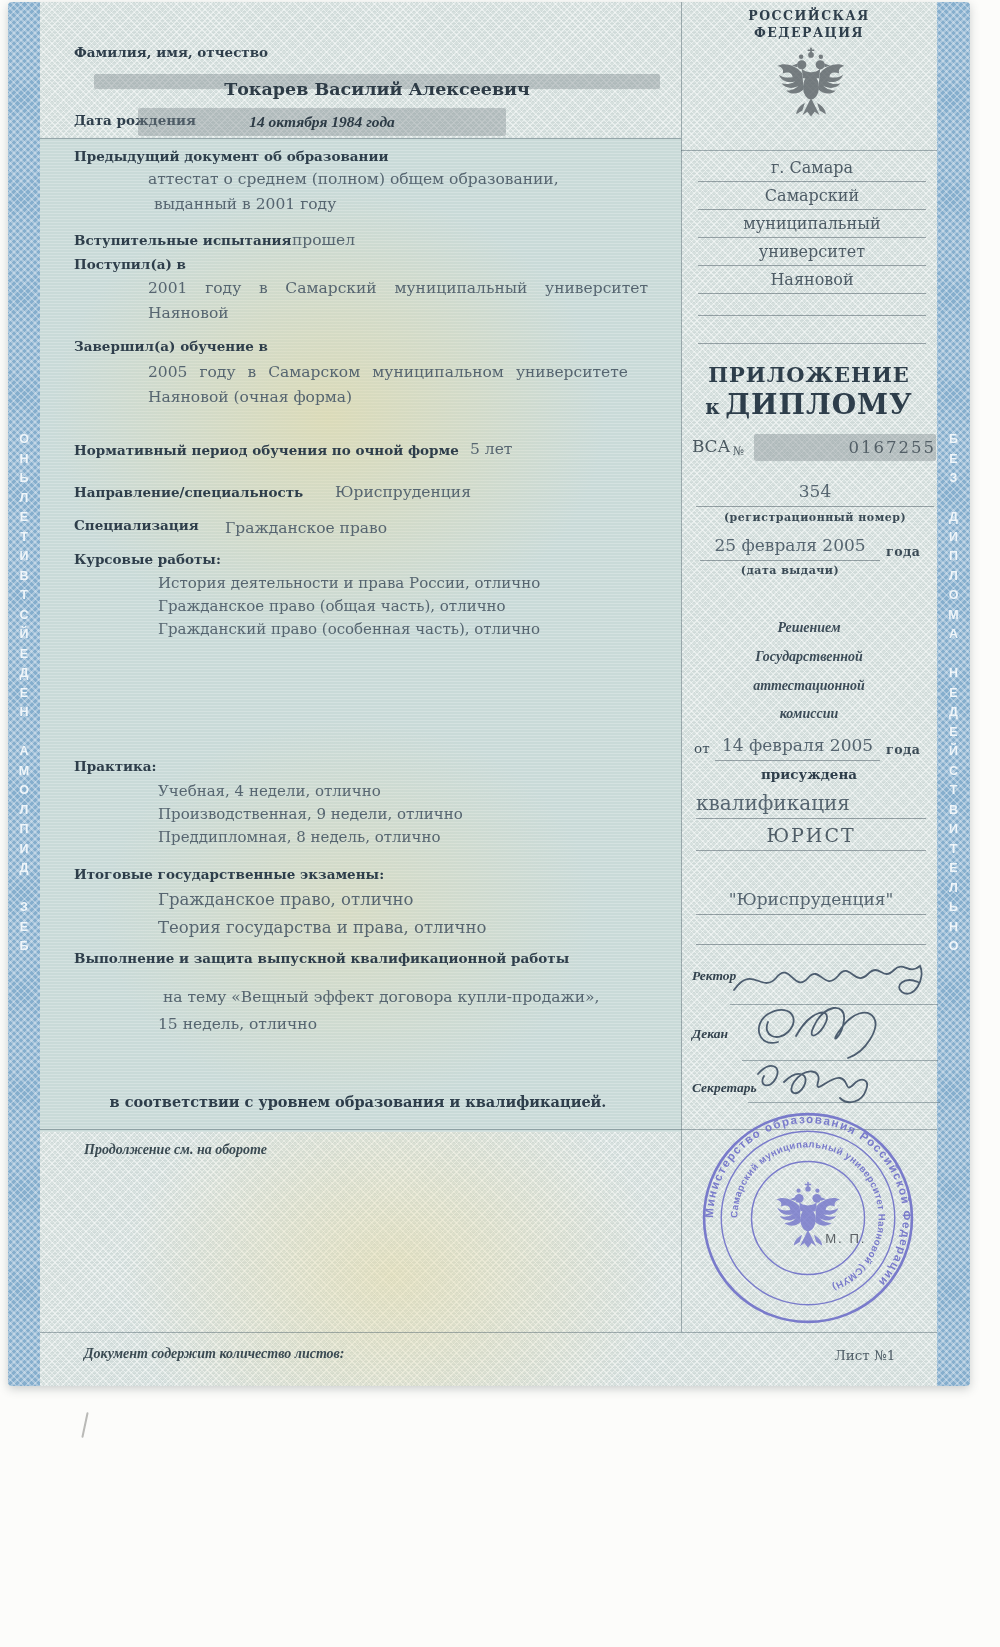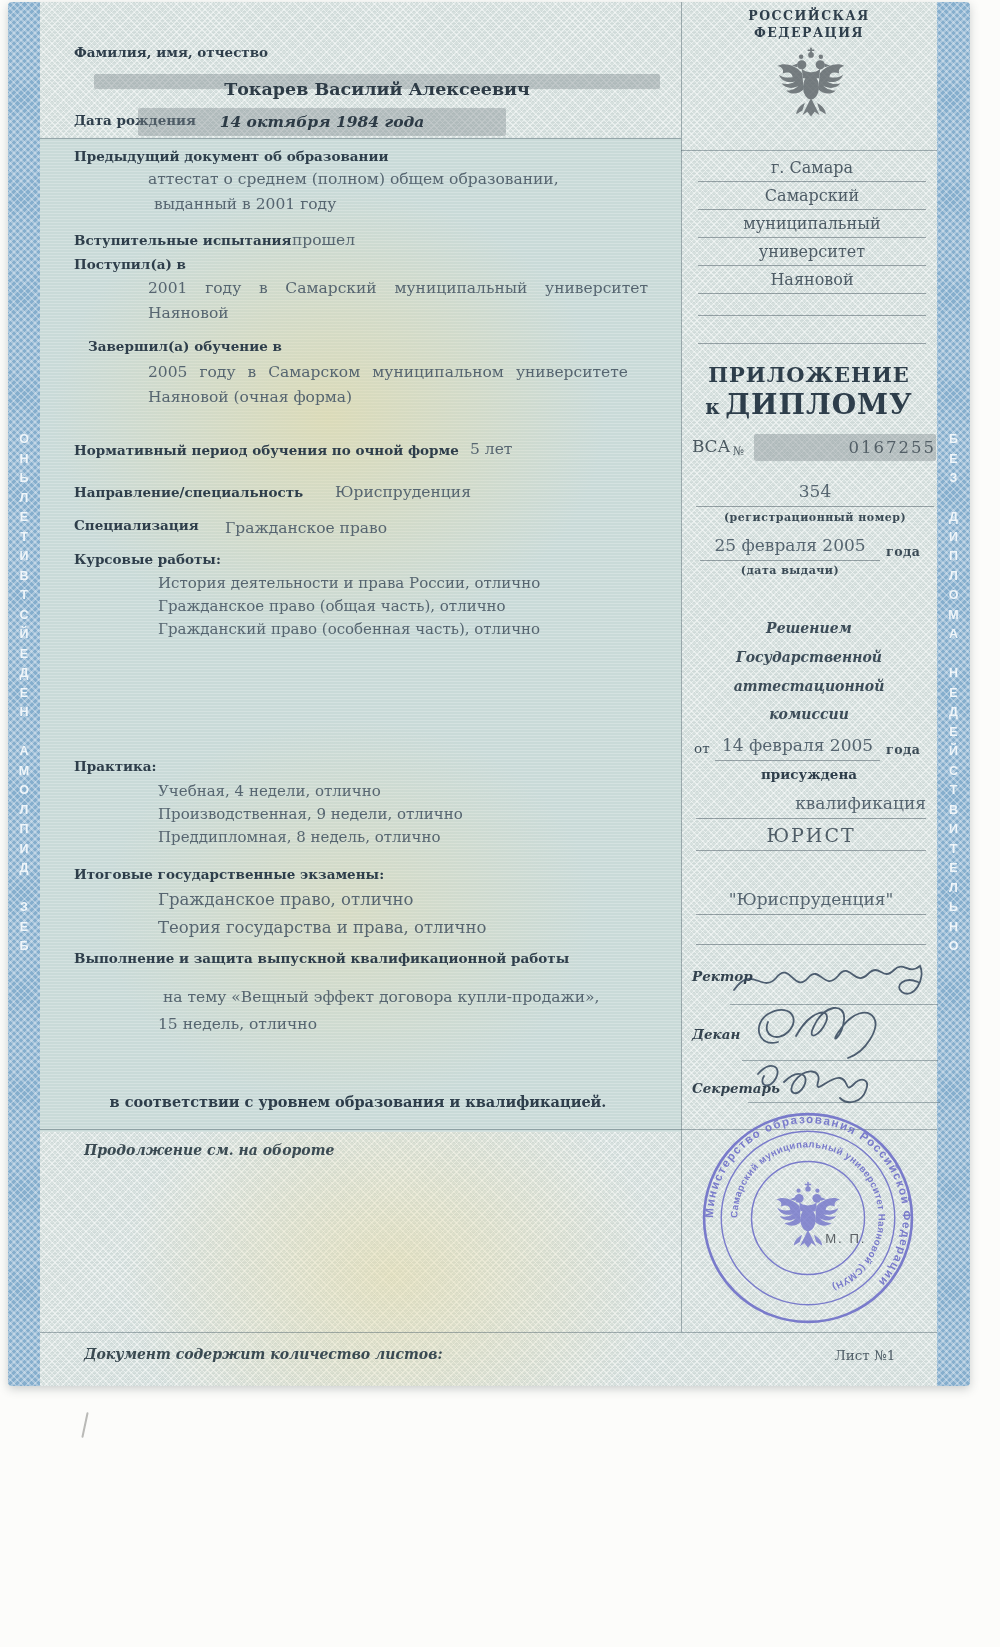--- a/index.html
+++ b/index.html
@@ -32,21 +32,21 @@
     writing-mode:vertical-rl; text-orientation:upright; white-space:pre;
     font-family:"Liberation Sans",sans-serif; font-weight:bold; font-size:12.5px;
     letter-spacing:5.5px; color:#eff5f9; }
   .hr { border-top:1px solid rgba(70,90,102,0.45); height:0; }
   .vr { border-left:1px solid rgba(70,90,102,0.45); width:0; }
   .lbl { font-weight:bold; color:#2e3e4b; font-size:13.5px; white-space:nowrap; }
   .val { color:#566570; font-size:15.5px; white-space:nowrap; }
   .para { color:#566570; font-size:15.5px; line-height:25px; text-align:justify; white-space:normal; }
   .gray-band { background:rgba(128,138,143,0.40); border-radius:2px; }
   .name-text { font-weight:bold; font-size:17.5px; color:#2d3b46; text-align:center; }
-  .it { font-style:italic; }
+  .it { font-style:italic;font-family:Liberation Serif, serif; }
   .rc { left:673px; width:256px; text-align:center; }
   .uline { border-bottom:1px solid rgba(86,100,110,0.55); }
   .rc-text { color:#4e5c66; font-size:16px; }
   .cap { font-weight:bold; font-size:11px; color:#3a4a55; letter-spacing:0.5px; }
   .sig path { stroke:#33445a; stroke-width:1.8; fill:none; stroke-linecap:round; opacity:0.85; }
   .coa-eagle { fill:#585f64; opacity:0.78; }
   .stamp-eagle { fill:#6c6dc8; opacity:0.85; }
   .stamp-text { fill:#6c6dc8; font-family:"Liberation Sans",sans-serif; font-weight:bold; }
   .stamp-mp { fill:#4a4f54; font-size:13px; letter-spacing:2px; font-family:"Liberation Sans",sans-serif; }
   .pen-mark { left:84px; top:1412px; width:2px; height:26px; background:rgba(120,120,116,0.5);
@@ -106,21 +106,21 @@
     <div class="abs lbl" style="left:66px; top:146px">Предыдущий документ об образовании</div>
     <div class="abs val" style="left:140px; top:168px">аттестат о среднем (полном) общем образовании,</div>
     <div class="abs val" style="left:146px; top:193px">выданный в 2001 году</div>
 
     <div class="abs lbl" style="left:66px; top:230px">Вступительные испытания</div>
     <div class="abs val" style="left:284px; top:229px">прошел</div>
 
     <div class="abs lbl" style="left:66px; top:254px">Поступил(а) в</div>
     <div class="abs para" style="left:140px; top:274px; width:500px">2001 году в Самарский муниципальный университет Наяновой</div>
 
-    <div class="abs lbl" style="left:80px; top:336px">Завершил(а) обучение в</div>
+    <div class="abs lbl" style="left:66px; top:336px">Завершил(а) обучение в</div>
     <div class="abs para" style="left:140px; top:358px; width:480px">2005 году в Самарском муниципальном университете Наяновой (очная форма)</div>
 
     <div class="abs lbl" style="left:66px; top:440px">Нормативный период обучения по очной форме</div>
     <div class="abs val" style="left:462px; top:438px">5 лет</div>
 
     <div class="abs lbl" style="left:66px; top:482px">Направление/специальность</div>
     <div class="abs val" style="left:327px; top:481px">Юриспруденция</div>
 
     <div class="abs lbl" style="left:66px; top:515px">Специализация</div>
     <div class="abs val" style="left:217px; top:517px">Гражданское право</div>
@@ -186,21 +186,21 @@
     <div class="abs rc it" style="top:618px; font-size:14px; font-weight:600; color:#3c4c58">Решением</div>
     <div class="abs rc it" style="top:647px; font-size:14px; font-weight:600; color:#3c4c58">Государственной</div>
     <div class="abs rc it" style="top:676px; font-size:14px; font-weight:600; color:#3c4c58">аттестационной</div>
     <div class="abs rc it" style="top:704px; font-size:14px; font-weight:600; color:#3c4c58">комиссии</div>
 
     <div class="abs" style="left:686px; top:738px; font-size:13.5px; color:#3c4c58">от</div>
     <div class="abs uline" style="left:707px; top:728px; width:165px; line-height:30px; text-align:center; color:#566570; font-size:17px">14 февраля 2005</div>
     <div class="abs cap" style="left:878px; top:740px; font-size:12.5px">года</div>
 
     <div class="abs rc lbl" style="top:764px; font-size:13.5px">присуждена</div>
-    <div class="abs uline" style="left:688px; top:786px; width:230px; line-height:30px; text-align:right; color:#566570; font-size:17px">квалификация</div>
+    <div class="abs uline" style="left:688px; top:786px; width:230px; line-height:30px; text-align:left; color:#566570; font-size:20px">квалификация</div>
     <div class="abs uline" style="left:688px; top:818px; width:230px; line-height:30px; text-align:center; color:#4e5c66; font-size:19px; letter-spacing:2px">ЮРИСТ</div>
     <div class="abs uline" style="left:688px; top:882px; width:230px; line-height:30px; text-align:center; color:#566570; font-size:17px">"Юриспруденция"</div>
     <div class="abs uline" style="left:688px; top:916px; width:230px; height:26px"></div>
 
     <div class="abs it" style="left:684px; top:966px; font-size:13.5px; font-weight:600; color:#33424e">Ректор</div>
     <svg class="abs sig" style="left:720px; top:940px" width="212" height="66" viewBox="0 0 212 66">
       <path d="M6 48 C24 22 34 52 48 36 C62 18 66 52 80 36 C92 22 96 50 110 34 C122 18 126 46 140 32 C152 20 154 40 166 28 C176 18 180 34 192 24 C198 36 186 58 174 50 C166 44 176 34 190 40"></path>
     </svg>
     <div class="abs hr" style="left:722px; top:1002px; width:208px"></div>
 

